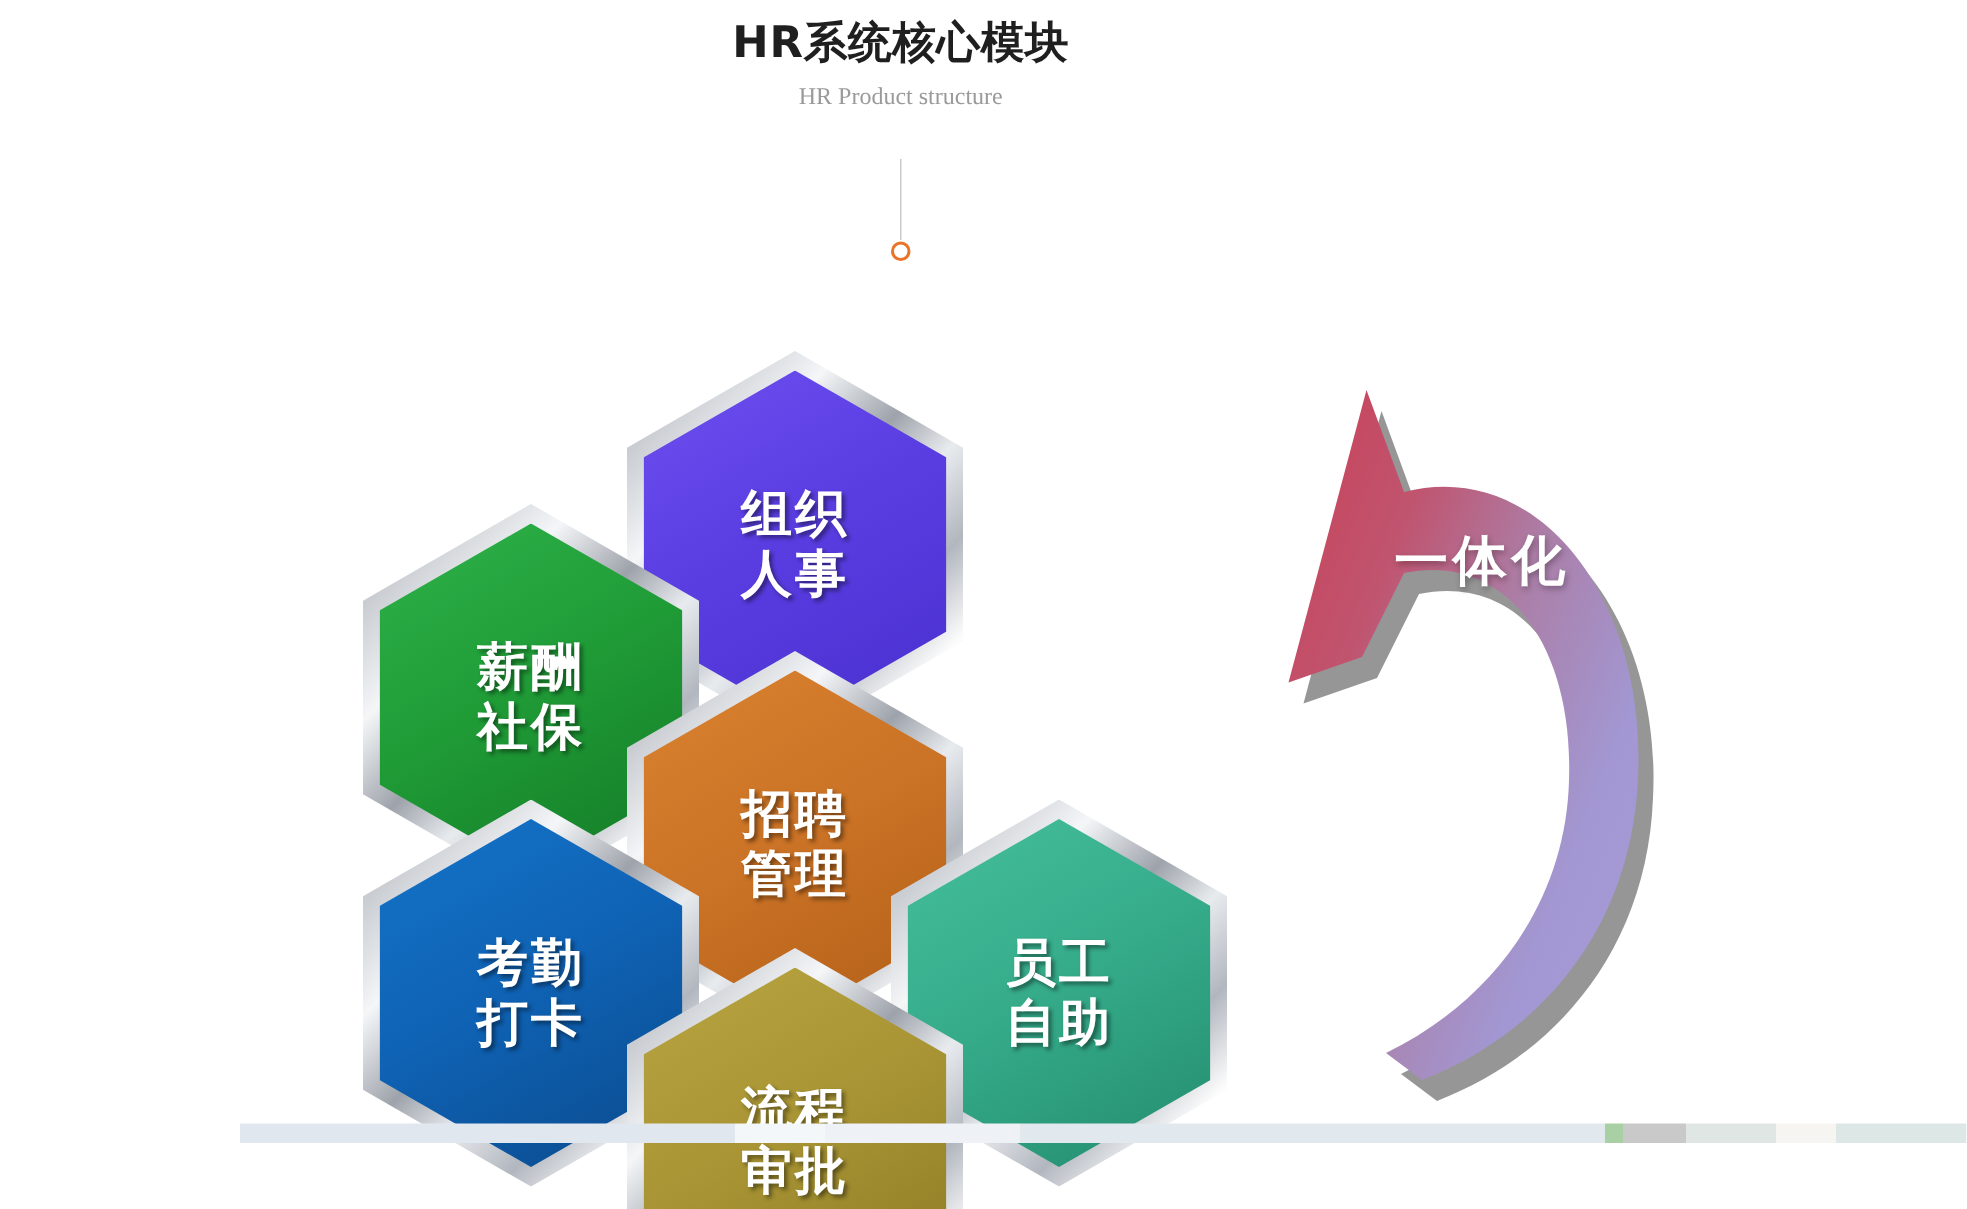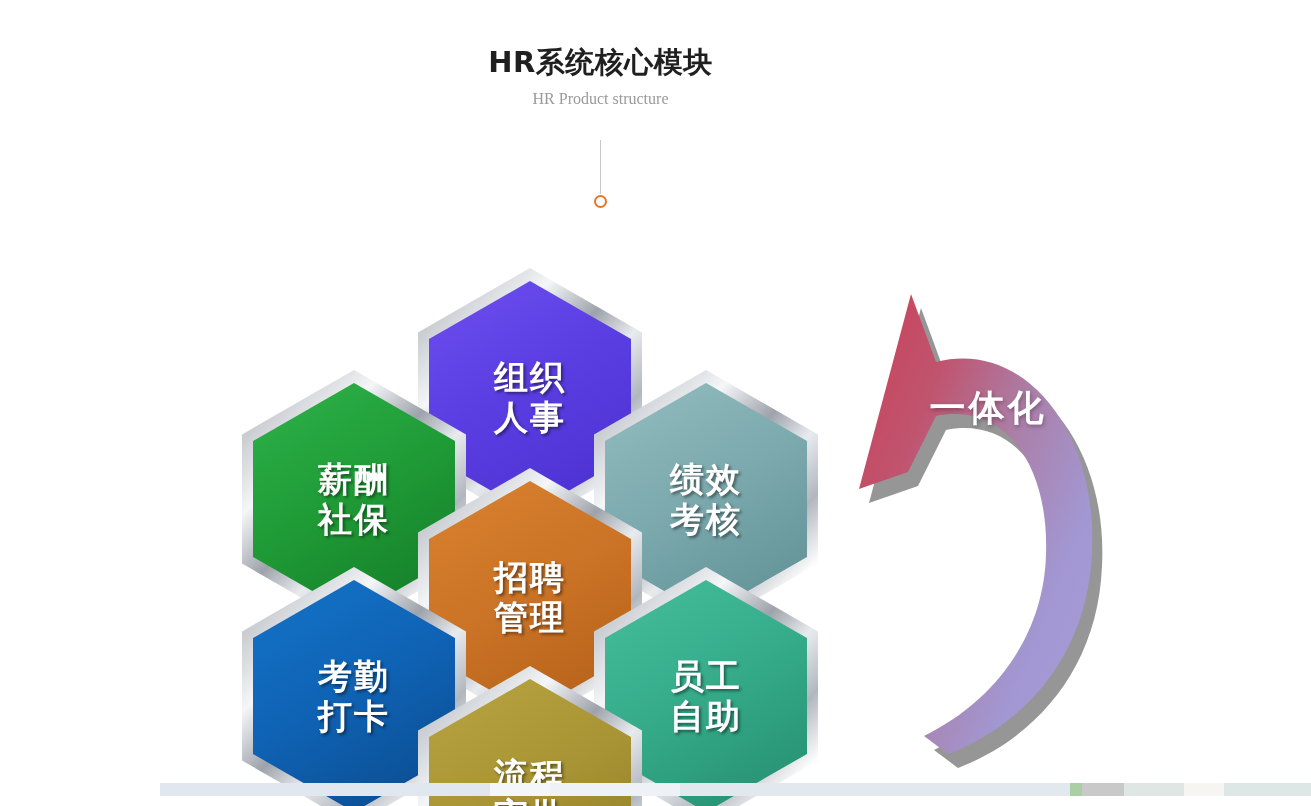--- a/index.html
+++ b/index.html
@@ -2,21 +2,21 @@
 <html><head>
 <meta charset="utf-8">
 <style>
   * { margin:0; padding:0; box-sizing:border-box; }
   html, body {
     width:1311px; height:806px;
     background:#ffffff;
     font-family:"Liberation Sans", sans-serif;
     overflow:hidden;
   }
-  #stage { position:relative; width:1311px; height:762px; background:#fff;margin-top:34px; }
+  #stage { position:relative; width:1311px; height:762px; background:#fff; }
 
   
   .title {
     position:absolute; left:0; top:9px; width:1201px;
     text-align:center;
     font-size:29px; font-weight:bold; color:#1f1f1f;
     letter-spacing:0.5px;
     font-family:"DejaVu Sans","Liberation Sans", sans-serif;
   }
   .subtitle {
@@ -119,28 +119,20 @@
 
     <div class="hex" style="left:242px; top:336px;padding-left:19px;">
       <div class="metal"></div>
       <div class="face f-green"></div>
       <div class="label">
         <span>薪酬</span>
         <span>社保</span>
       </div>
     </div>
 
-    <div class="hex" style="left:594px; top:336px;">
-      <div class="metal"></div>
-      <div class="face f-slate"></div>
-      <div class="label">
-        <span>绩效</span>
-        <span>考核</span>
-      </div>
-    </div>
 
     <div class="hex" style="left:418px; top:434px;">
       <div class="metal"></div>
       <div class="face f-orange"></div>
       <div class="label">
         <span>招聘</span>
         <span>管理</span>
       </div>
     </div>
 

